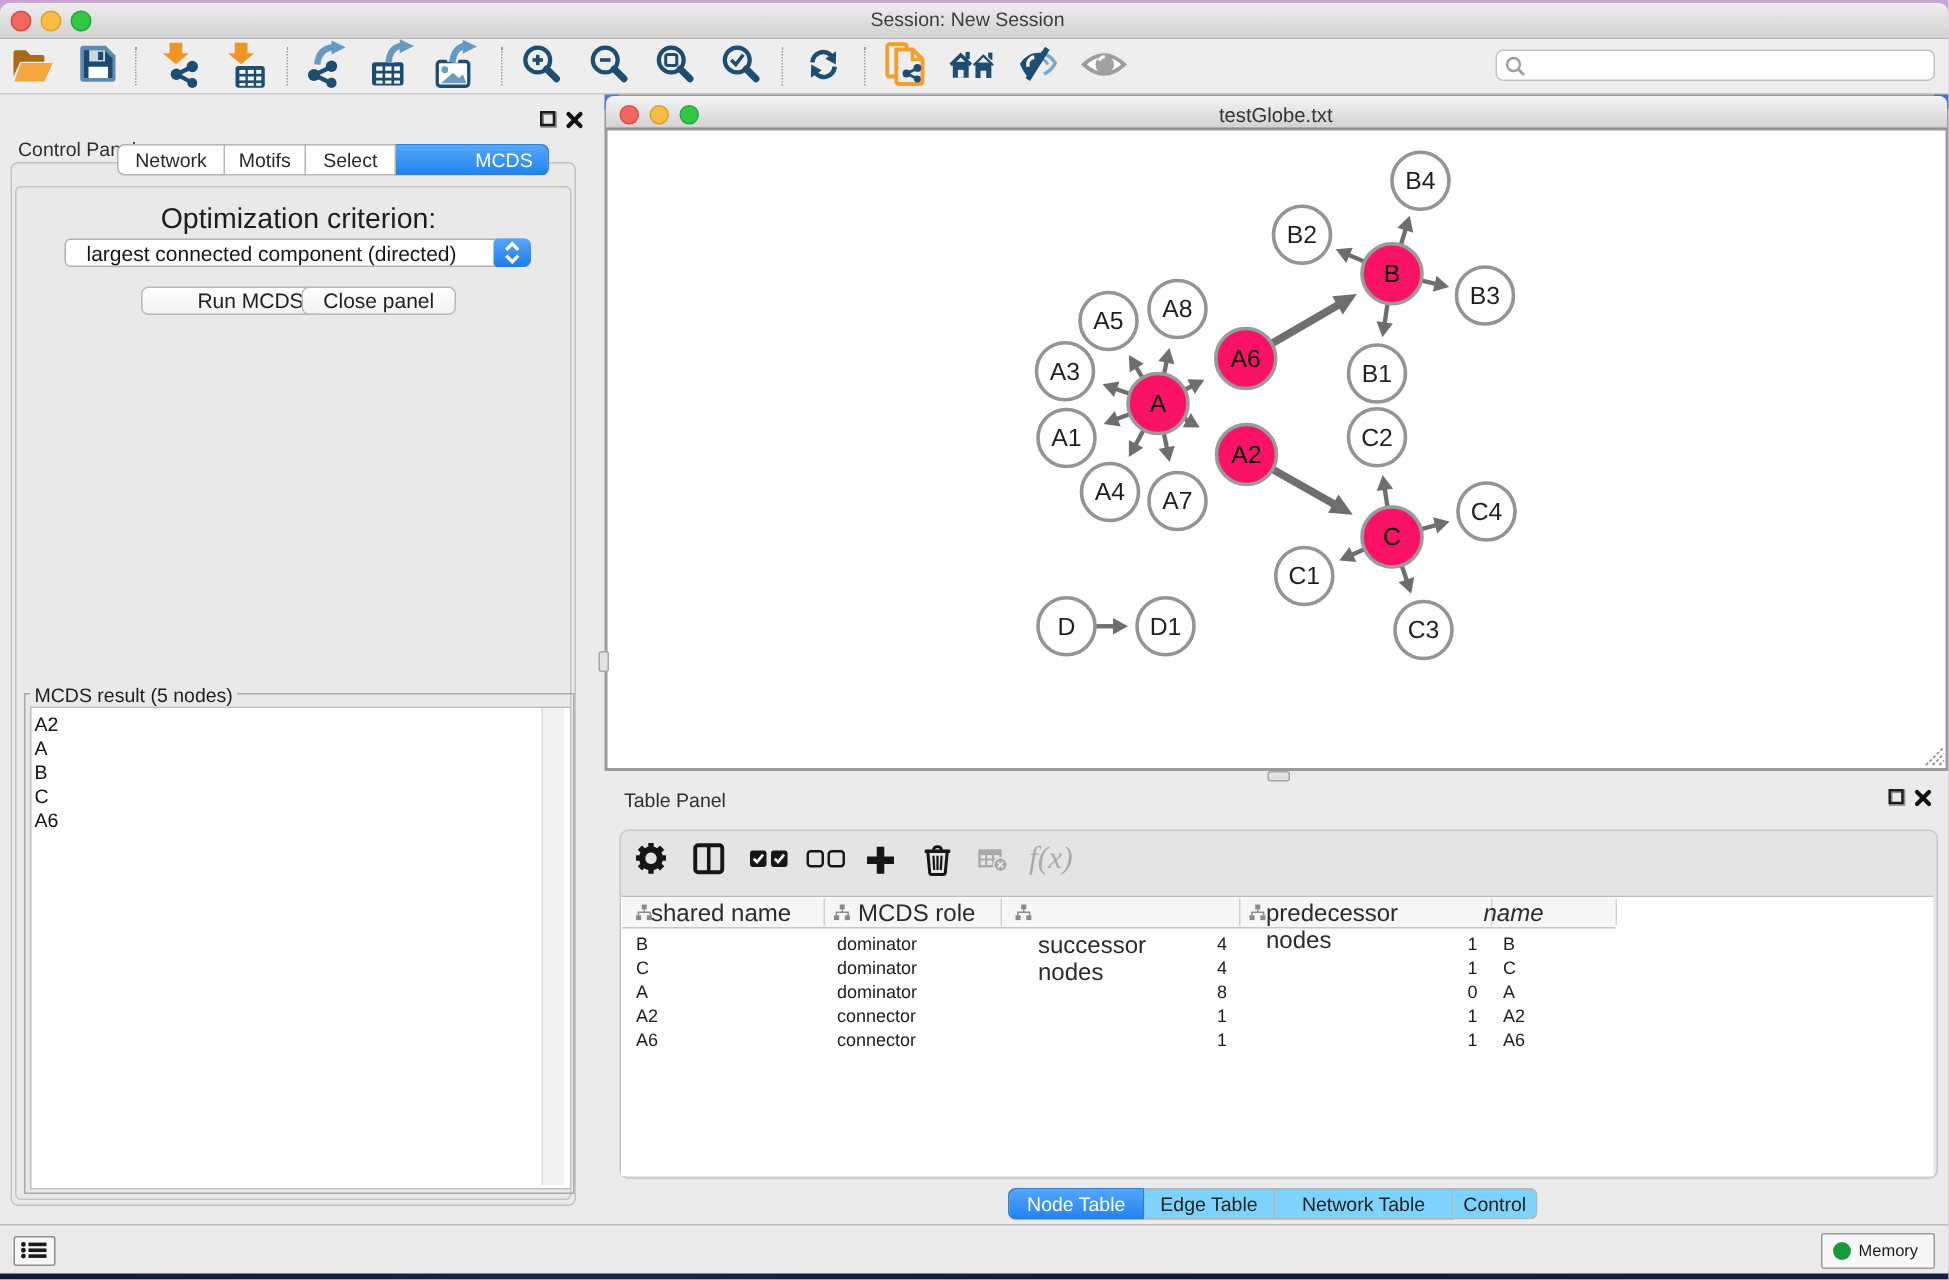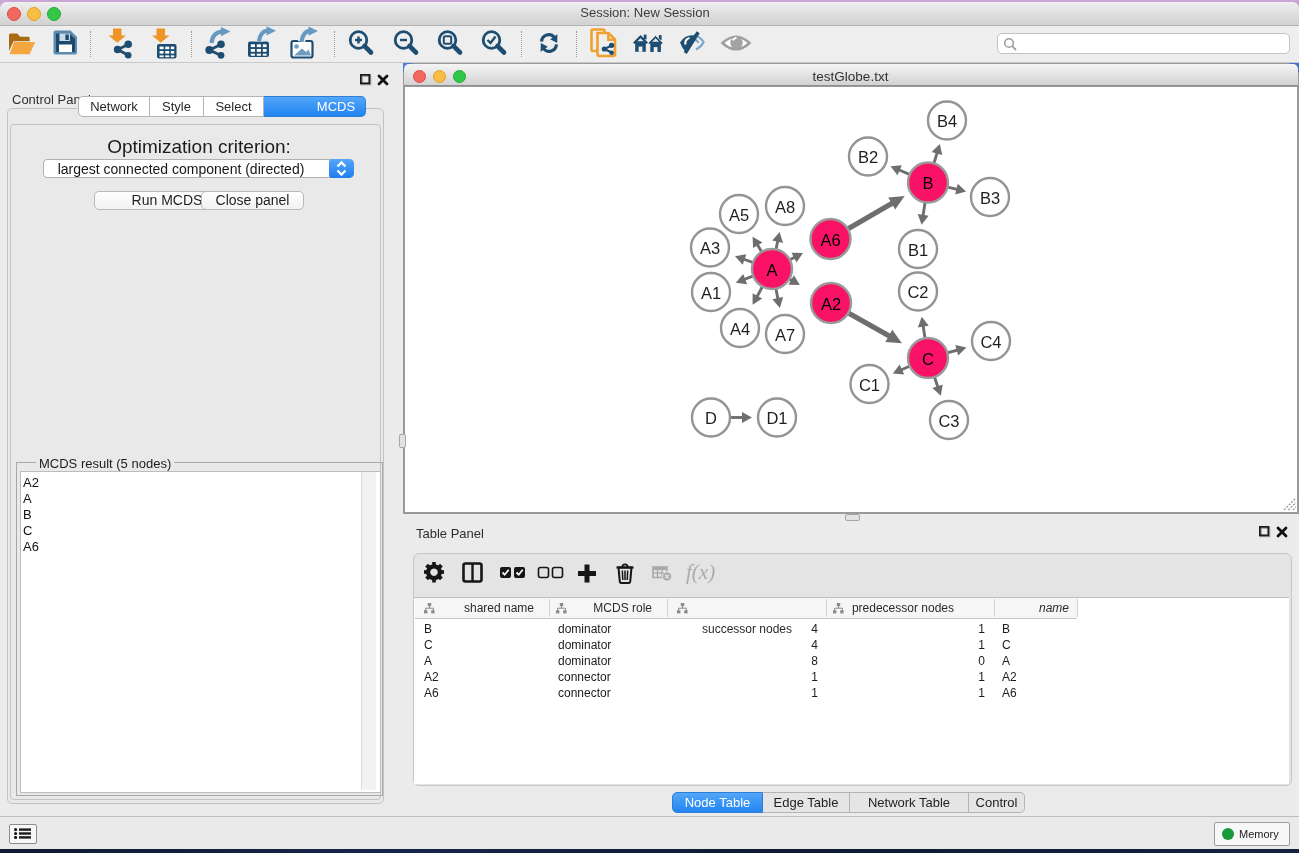--- a/index.html
+++ b/index.html
@@ -31,24 +31,24 @@
   .btn{position:absolute;background:linear-gradient(#ffffff,#f2f2f2);border:1px solid #b9b9b9;
        border-radius:5px;font-size:14px;color:#1f1f1f;text-align:center;}
   .grouplabel{position:absolute;font-size:13px;color:#1d1d1d;background:#e9e9e9;padding:0 3px;}
   .listbox{position:absolute;background:#fff;border:1px solid #9e9e9e;}
   .tpanel-box{position:absolute;left:413px;top:553px;width:877px;height:231px;
               background:#e4e4e4;border:1px solid #c6c6c6;border-radius:6px;}
   .tablewhite{position:absolute;left:414px;top:597px;width:875px;height:186px;background:#fff;
               border-top:1px solid #bdbdbd;}
   .th{position:absolute;top:598px;height:20px;background:#f6f6f6;border-bottom:1px solid #c6c6c6;}
   .thsep{position:absolute;top:599px;height:18px;width:0;border-left:1px solid #d2d2d2;}
-  .thtxt{position:absolute;top:601px;font-size:12px;color:#2b2b2b;text-align:right;}
+  .thtxt{position:absolute;top:601px;font-size:16px;color:#2b2b2b;text-align:left;}
   .td{position:absolute;font-size:12px;color:#1c1c1c;height:16px;line-height:16px;}
   .btabs{position:absolute;top:792px;display:flex;}
-  .btab{height:19px;line-height:19px;font-size:13px;color:#232323;background:#e5e5e5;
+  .btab{height:19px;line-height:19px;font-size:13px;color:#232323;background:#7dd3fc;
         border:1px solid #b4b4b4;border-left:none;text-align:center;}
   .statusbar{position:absolute;left:0;top:816px;width:1299px;height:31.5px;background:#eaeaea;
              border-top:1px solid #bdbdbd;}
   .membtn{position:absolute;left:1214px;top:822px;width:74px;height:22px;background:#f7f7f7;
           border:1px solid #9b9b9b;border-radius:2px;}
   .listbtn{position:absolute;left:9px;top:824px;width:26px;height:18px;background:#f7f7f7;
            border:1px solid #8c8c8c;border-radius:2px;}
   svg{position:absolute;overflow:visible;}
 </style></head>
 <body>
@@ -214,36 +214,36 @@
 <div class="abs cpanel-txt" style="left:12px;top:72px;margin-top:20px;">Control Panel</div>
 <svg style="left:360px;top:74px;" width="30" height="12" viewBox="0 0 30 12">
  <rect x="1.5" y="1.5" width="8.5" height="8.5" fill="none" stroke="#8d8d8d" stroke-width="2.4"></rect>
  <rect x="0.8" y="0.8" width="8.5" height="8.5" fill="none" stroke="#1a1a1a" stroke-width="1.6"></rect>
  <path d="M19 2 L27 10 M27 2 L19 10" stroke="#111" stroke-width="2.8" stroke-linecap="round"></path>
 </svg>
 <div class="panelborder" style="left:7px;top:108px;width:375px;height:694px;"></div>
 <div class="panelborder" style="left:10px;top:124px;width:369px;height:674px;border-radius:4px;"></div>
 <div class="tabset" style="left:78px;top:96px;">
  <div class="tab first" style="width:70px;">Network</div>
- <div class="tab" style="width:53px;">Style</div>
+ <div class="tab" style="width:53px;">Motifs</div>
  <div class="tab" style="width:59px;">Select</div>
  <div class="tab sel last" style="width:58px;padding-left:43px;">MCDS</div>
 </div>
 <div class="abs" style="left:43px;top:136px;width:312px;text-align:center;font-size:19px;color:#1d1d1d;">Optimization criterion:</div>
 <div class="abs" style="left:43px;top:159px;width:309px;height:17px;background:#fff;border:1px solid #b2b2b2;border-radius:4px;"></div>
 <div class="abs" style="left:329px;top:159px;width:25px;height:19px;background:linear-gradient(#55a7fa,#1e7cf0);border-radius:3px 5px 5px 3px;"></div>
 <svg style="left:329px;top:159px;" width="25" height="19" viewBox="0 0 25 19">
  <polyline points="8.5,7.6 12.5,3.4 16.5,7.6" fill="none" stroke="#fff" stroke-width="2.2"></polyline>
  <polyline points="8.5,11.4 12.5,15.6 16.5,11.4" fill="none" stroke="#fff" stroke-width="2.2"></polyline>
 </svg>
 <div class="abs" style="left:41px;top:161px;width:280px;text-align:center;font-size:14px;color:#161616;">largest connected component (directed)</div>
 <div class="btn" style="left:94px;top:191px;width:92px;height:17px;line-height:17px;padding-left:26px;">Run MCDS</div>
 <div class="btn" style="left:201px;top:191px;width:101px;height:17px;line-height:17px;">Close panel</div>
 <div class="abs" style="left:16px;top:462px;width:365px;height:332px;border:1px solid #a9a9a9;"></div>
-<div class="grouplabel" style="left:36px;top:456px;">MCDS result (5 nodes)</div>
+<div class="grouplabel" style="left:20px;top:456px;">MCDS result (5 nodes)</div>
 <div class="listbox" style="left:19.5px;top:471px;width:359px;height:320px;border:1px solid #bdbdbd;"></div>
 <div class="abs" style="left:361px;top:472px;width:14px;height:318px;background:#f2f2f2;border-left:1px solid #dcdcdc;"></div>
 <div class="abs" style="left:23px;top:475px;font-size:13px;color:#111;line-height:16px;">A2<br>A<br>B<br>C<br>A6</div>
 
 <div class="abs" style="left:402.5px;top:63px;width:896px;height:450.5px;background:#9a9a9a;border-radius:6px 6px 0 0;"></div>
 <svg style="left:402.5px;top:63px;" width="896" height="10" viewBox="0 0 896 10">
  <polygon points="0,0 10,0 0,10" fill="#4a7fd4"></polygon>
  <polygon points="886,0 896,0 896,10" fill="#3f6fd0"></polygon>
 </svg>
 <div class="abs" style="left:404px;top:64px;width:893.5px;height:20.5px;background:linear-gradient(#f5f5f5,#d2d2d2);border-radius:5px 5px 0 0;border-bottom:1.5px solid #8f8f8f;"></div>

